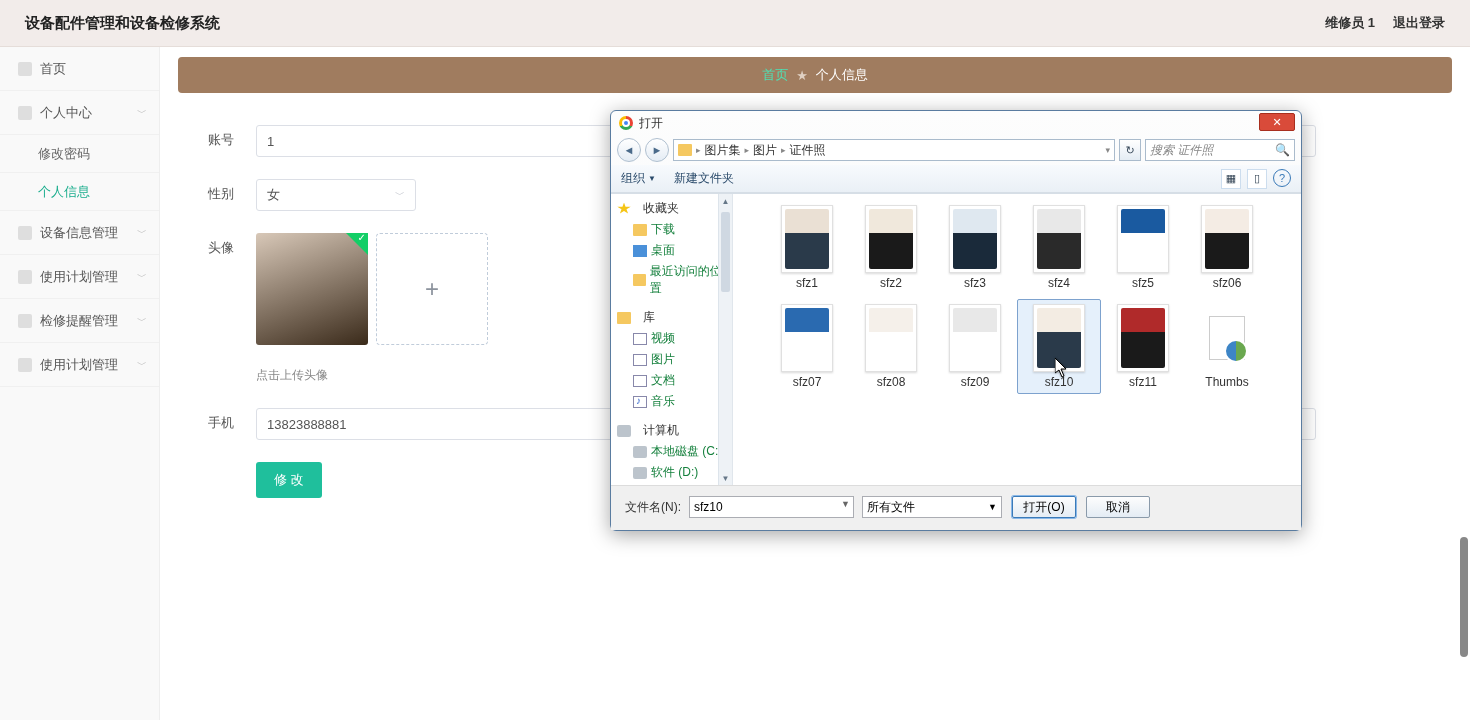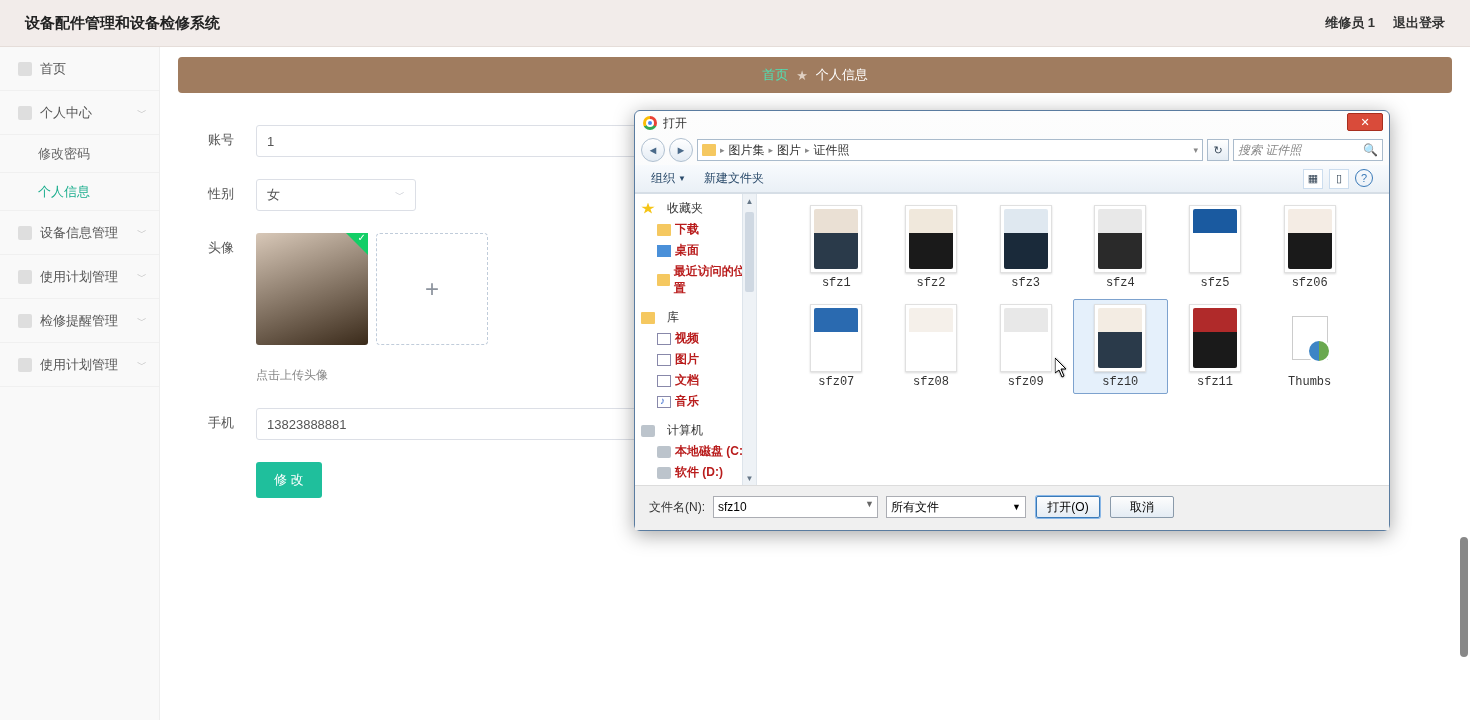--- a/index.html
+++ b/index.html
@@ -34,57 +34,57 @@
   .avatar-area { display: flex; gap: 8px; }
   .avatar-preview { width: 112px; height: 112px; background: linear-gradient(160deg,#d8c8b8 0%,#3a2a1a 100%); border-radius: 3px; position: relative; }
   .avatar-check { position: absolute; top: 0; right: 0; width: 22px; height: 22px; background: #13ce66; clip-path: polygon(100% 0, 0 0, 100% 100%); }
   .avatar-check::after { content: "✓"; color: #fff; position: absolute; top: -1px; right: 2px; font-size: 10px; }
   .avatar-upload { width: 112px; height: 112px; border: 1px dashed #c0ccda; border-radius: 4px; display: flex; align-items: center; justify-content: center; color: #8c939d; font-size: 24px; cursor: pointer; }
   .upload-hint { color: #888; font-size: 12px; margin-top: 10px; margin-left: 48px; margin-bottom: 24px; }
   .btn-primary { background: #1fbf9c; color: #fff; border: none; padding: 9px 18px; border-radius: 3px; font-size: 13px; cursor: pointer; }
 
   
   .dialog-backdrop { position: absolute; inset: 0; pointer-events: none; }
-  .file-dialog { position: absolute; left: 610px; top: 110px; width: 756px; background: linear-gradient(#fdfdfd,#eef2f6); border: 1px solid #5a7ca0; border-radius: 6px; box-shadow: 0 4px 20px rgba(0,0,0,0.35); pointer-events: auto; margin-left: 24px; }
+  .file-dialog { position: absolute; left: 610px; top: 110px; width: 692px; background: linear-gradient(#fdfdfd,#eef2f6); border: 1px solid #5a7ca0; border-radius: 6px; box-shadow: 0 4px 20px rgba(0,0,0,0.35); pointer-events: auto; }
   .fd-title { height: 24px; display: flex; align-items: center; padding: 0 8px; font-size: 12px; color: #333; position: relative; }
   .fd-title .chrome-icon { width: 14px; height: 14px; border-radius: 50%; background: conic-gradient(#ea4335 0 120deg,#34a853 120deg 240deg,#fbbc05 240deg 360deg); margin-right: 6px; position: relative; }
   .fd-title .chrome-icon::after { content:""; position:absolute; inset:3px; background:#4285f4; border-radius:50%; border:2px solid #fff; }
   .fd-close { position: absolute; top: 2px; right: 6px; width: 36px; height: 18px; background: #d94b3a; border: 1px solid #a82e1e; border-radius: 2px; color: #fff; display: flex; align-items: center; justify-content: center; font-size: 11px; cursor: pointer; }
   .fd-nav { height: 30px; display: flex; align-items: center; padding: 0 6px; gap: 4px; }
   .nav-btn { width: 24px; height: 24px; border: 1px solid #b0c0d0; border-radius: 50%; background: linear-gradient(#fff,#e4ecf4); display: flex; align-items: center; justify-content: center; font-size: 11px; color: #4a6a8a; cursor: pointer; }
   .path-bar { flex: 1; height: 22px; border: 1px solid #abc; background: #fff; display: flex; align-items: center; padding: 0 4px; font-size: 12px; color: #333; gap: 4px; }
   .path-seg { display: flex; align-items: center; gap: 3px; }
   .path-sep { color: #888; font-size: 9px; }
   .small-btn { width: 22px; height: 22px; border: 1px solid #abc; background: linear-gradient(#fff,#e4ecf4); display:flex;align-items:center;justify-content:center; font-size:11px; color:#345; cursor:pointer; }
   .search-box { width: 150px; height: 22px; border: 1px solid #abc; background: #fff; display: flex; align-items: center; padding: 0 4px; font-size: 12px; color: #888; font-style: italic; justify-content: space-between; }
-  .fd-toolbar { height: 28px; display: flex; align-items: center; padding: 0 16px; gap: 18px; font-size: 12px; color: #2a4a6a; border-bottom: 1px solid #d6dee6; background: linear-gradient(#f7fafd,#eaf0f6); }
+  .fd-toolbar { height: 28px; display: flex; align-items: center; padding: 0 10px; gap: 18px; font-size: 12px; color: #2a4a6a; border-bottom: 1px solid #d6dee6; background: linear-gradient(#f7fafd,#eaf0f6); }
   .tb-link { cursor: pointer; display: flex; align-items: center; gap: 3px; }
   .tb-right { margin-left: auto; display: flex; gap: 6px; }
   .tb-icon { width: 20px; height: 20px; border: 1px solid #cde; background: #fff; display:flex;align-items:center;justify-content:center; font-size:11px; cursor:pointer; color:#345; }
   .tb-help { width: 18px; height: 18px; border-radius: 50%; border: 1px solid #3a7ab8; color: #3a7ab8; display:flex;align-items:center;justify-content:center; font-size:11px; cursor:pointer;}
 
   .fd-body { display: flex; height: 292px; background: #fff; border-top: 1px solid #d6dee6; }
   .fd-tree { width: 122px; border-right: 1px solid #e0e6ec; overflow: auto; font-size: 12px; padding: 4px 2px; position: relative; }
   .fd-scrollbar { position: absolute; right: 0; top:0; bottom:0; width: 14px; background: #eef2f6; border-left:1px solid #dde4eb; }
   .fd-scroll-thumb { position:absolute; left:2px; right:2px; top:18px; height:80px; background: #cfd8e2; border-radius:2px; }
   .fd-scroll-up, .fd-scroll-dn { position:absolute; left:0; right:0; height:14px; display:flex;align-items:center;justify-content:center; font-size:8px; color:#678;}
   .fd-scroll-up{top:0;} .fd-scroll-dn{bottom:0;}
   .tree-group { margin-bottom: 8px; }
   .tree-head { display: flex; align-items: center; gap: 12px; padding: 2px 4px; color: #333; }
-  .tree-child { display: flex; align-items: center; gap: 4px; padding: 2px 4px 2px 20px; color: #b91c1c; cursor: pointer; font-weight: bold; }
+  .tree-child { display: flex; align-items: center; gap: 4px; padding: 2px 4px 2px 20px; color: #15803d; cursor: pointer; }
   .t-icon { width: 14px; height: 12px; display:inline-block; }
   .icon-star { background: #f5c518; clip-path: polygon(50% 0%, 61% 35%, 98% 35%, 68% 57%, 79% 91%, 50% 70%, 21% 91%, 32% 57%, 2% 35%, 39% 35%); }
   .icon-folder { background: #f5c860; border-radius: 1px; }
   .icon-blue { background: #4a90d9; }
   .icon-disk { background: #bcc4cc; border-radius:2px; }
   .icon-doc { background: #fff; border:1px solid #88a; }
   .icon-music { background:#fff; border:1px solid #88a; position:relative;}
   .icon-music::after{content:"♪"; position:absolute; left:2px; top:-2px; font-size:10px; color:#36c;}
 
-  .fd-files { flex: 1; padding: 6px 32px; overflow: auto; font-family: Liberation Mono, monospace; }
+  .fd-files { flex: 1; padding: 6px 32px; overflow: auto; }
   .file-grid { display: grid; grid-template-columns: repeat(6, 1fr); gap: 4px 0; }
   .file-item { display: flex; flex-direction: column; align-items: center; padding: 4px; border: 1px solid transparent; border-radius: 2px; cursor: pointer; }
   .file-item.selected { border-color: #7da2ce; background: #e5f0fb; }
   .thumb { width: 52px; height: 68px; background: #fff; border: 1px solid #e0e0e0; box-shadow: 0 1px 2px rgba(0,0,0,0.15); position: relative; overflow:hidden; }
   .thumb-inner { position:absolute; inset:3px; border-radius:2px; }
   .tc1 { background: linear-gradient(#eae0d4 40%,#2a3a4a 40%); } 
   .tc2 { background: linear-gradient(#f0e8dc 40%,#1a1a1a 40%); }
   .tc3 { background: linear-gradient(#dfe8f0 40%,#1a2a3a 40%); }
   .tc4 { background: linear-gradient(#e8e8e8 40%,#2a2a2a 40%); }
   .tc5 { background: linear-gradient(#1a5aa0 0%,#1a5aa0 40%,#fff 40%); }

